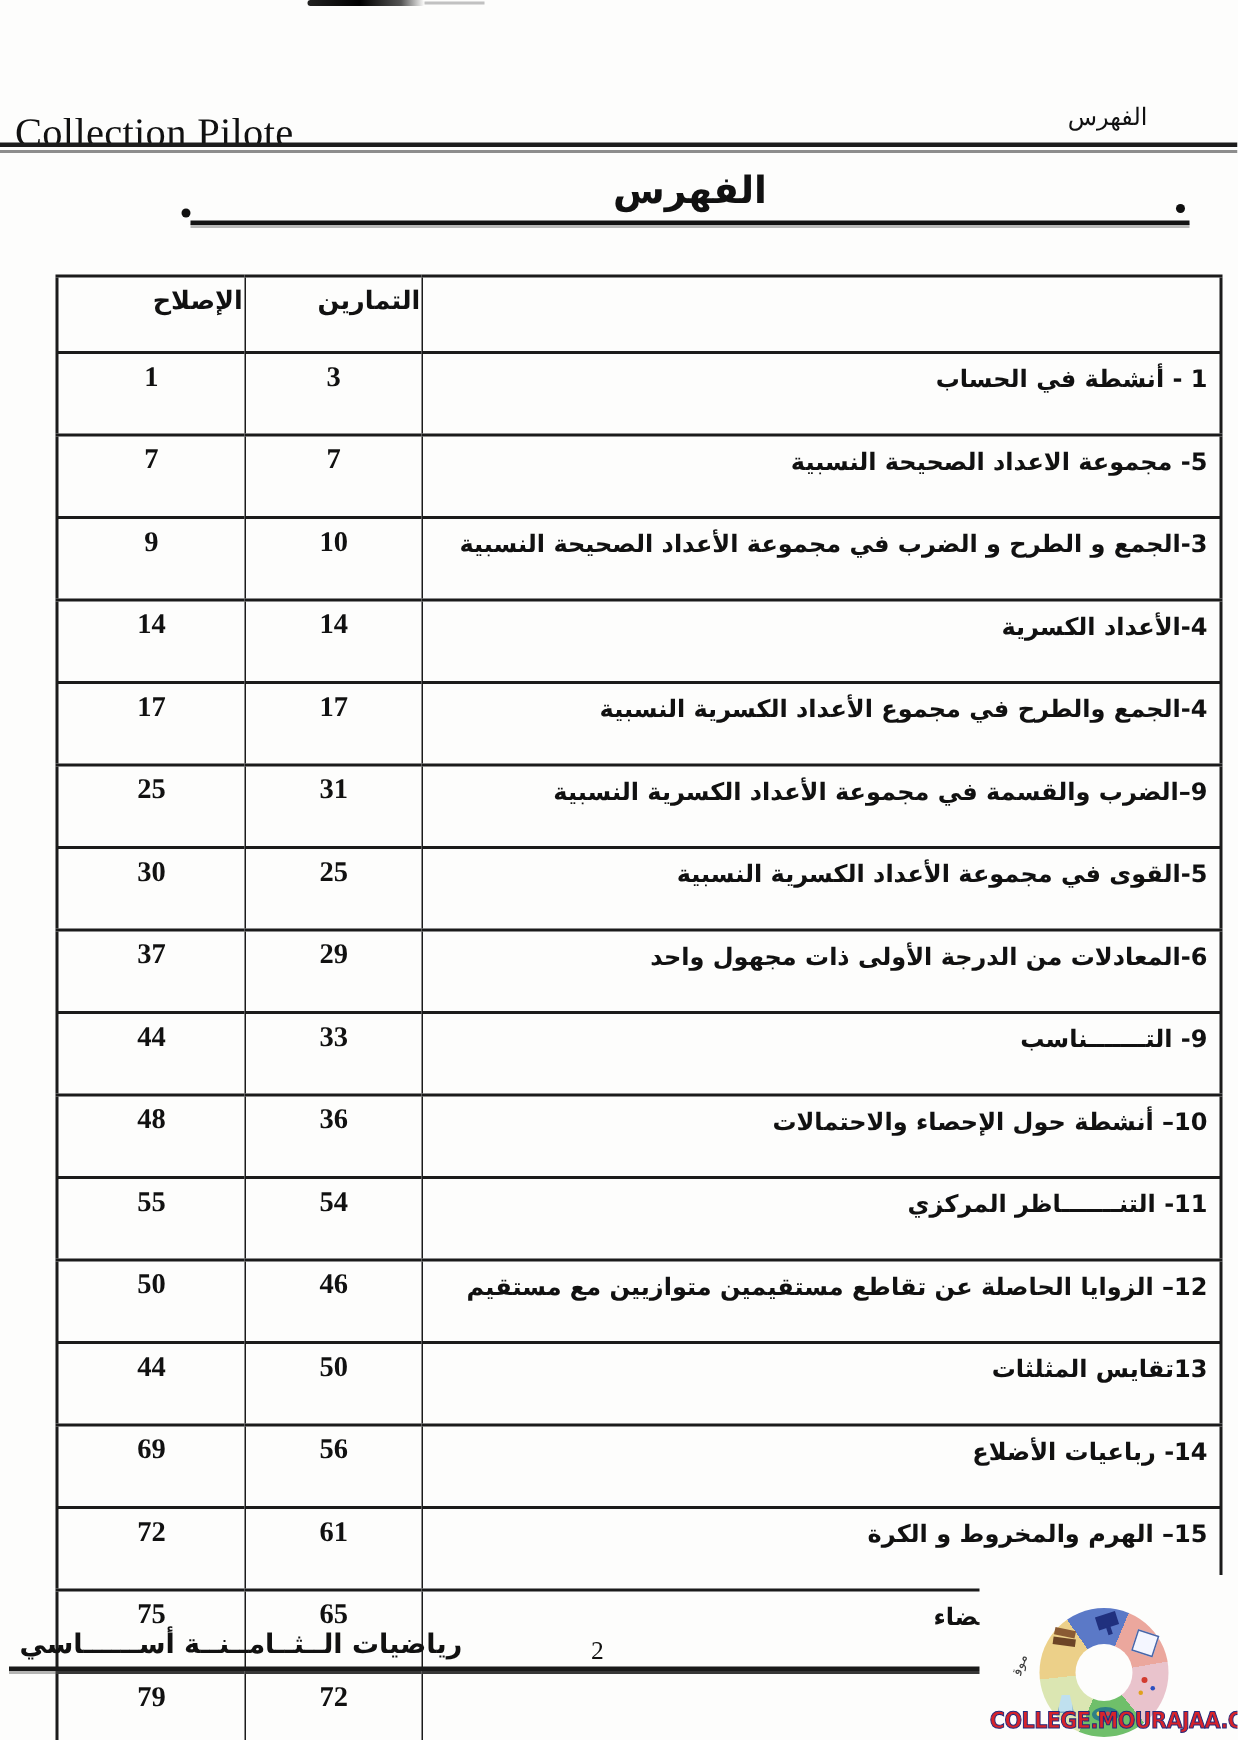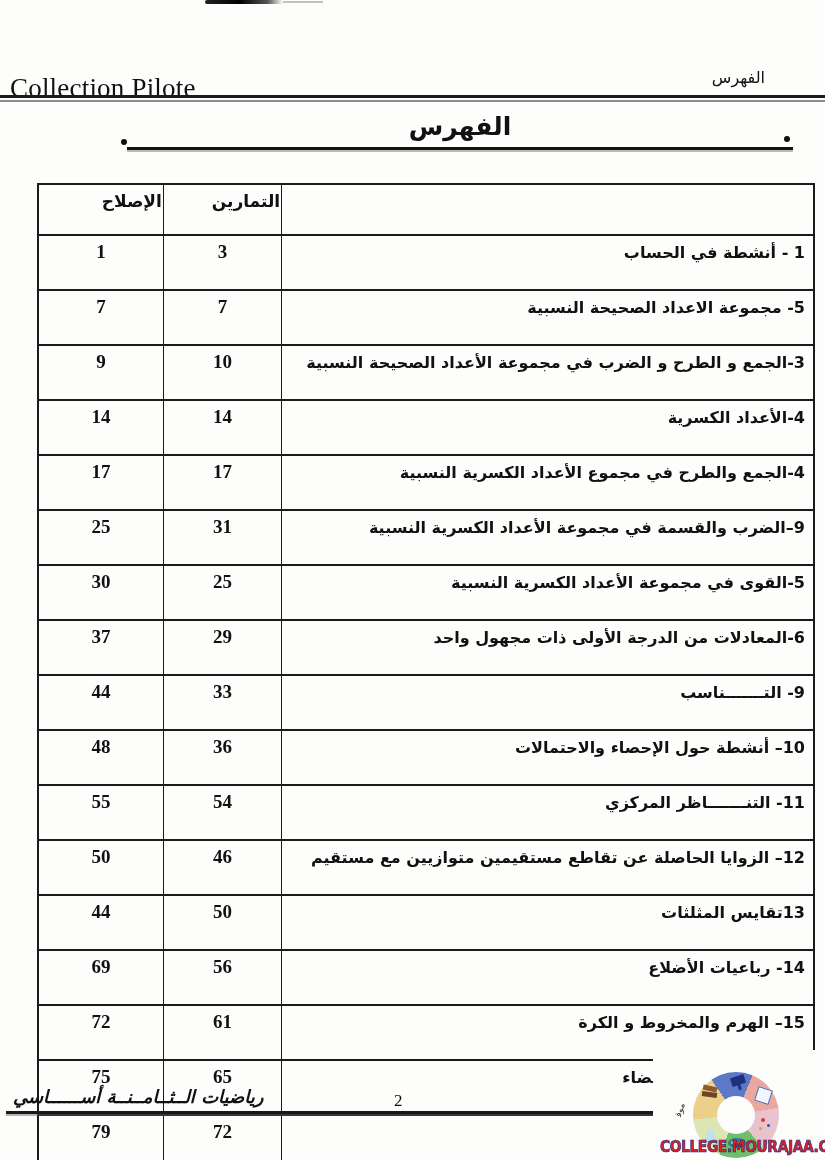--- a/index.html
+++ b/index.html
@@ -40,21 +40,21 @@
   td.c-title{width:531px;padding:7px 8px 0 4px;font-size:16px;font-weight:bold;line-height:1.2;
     text-align:right;}
   td.c-num{width:118px;text-align:center;padding-top:5px;
     font-family:"Liberation Serif",serif;font-weight:bold;font-size:19px;}
   td.c-islah{width:125px;}
   tr.hdr-row td{height:42px;text-align:right;}
   tr.hdr-row td.c-num{font-family:"DejaVu Sans",sans-serif;font-size:17px;padding-top:6px;}
   tr.data-row td{height:46px;}
 
   
-  .ftr-book{position:absolute;left:13px;top:1086px;font-size:18px;font-weight:bold;direction:rtl;font-style:italic;}
+  .ftr-book{position:absolute;left:13px;top:1086px;font-size:18px;font-weight:bold;direction:rtl;}
   .ftr-page{position:absolute;left:394px;top:1091px;font-family:"Liberation Serif",serif;font-size:17px;}
   .ftr-rule{position:absolute;left:6px;top:1111px;width:757px;height:3px;background:#191919;
     box-shadow:0 2px 0 rgba(90,90,90,.45);}
 
   
   .logo{position:absolute;left:653px;top:1050px;width:172px;height:110px;background:#fdfdfc;}
   .logo svg{position:absolute;left:0;top:0;}
   .ring{position:absolute;left:40px;top:22px;width:86px;height:86px;border-radius:50%;
     background:conic-gradient(from -35deg,
       #5b79c7 0 16%, #eba79d 16% 32%, #e9c3cc 32% 49%,

